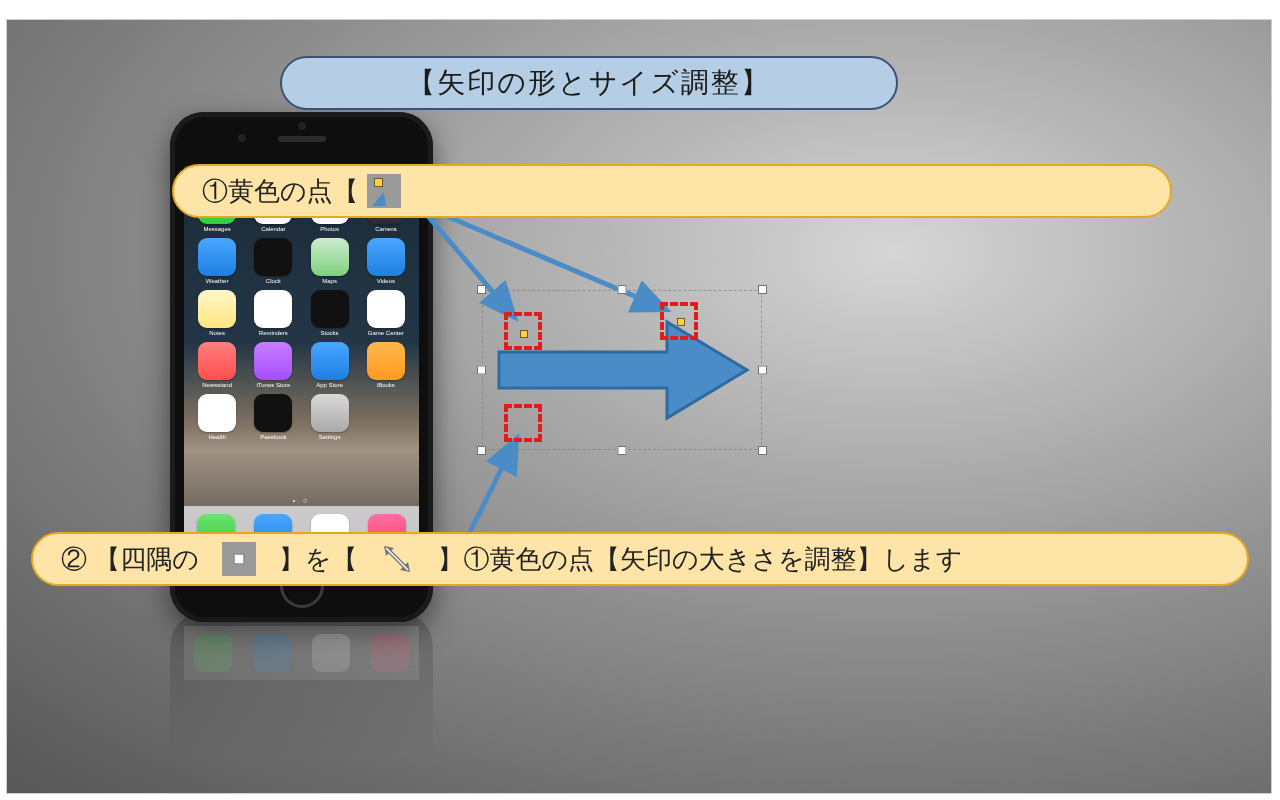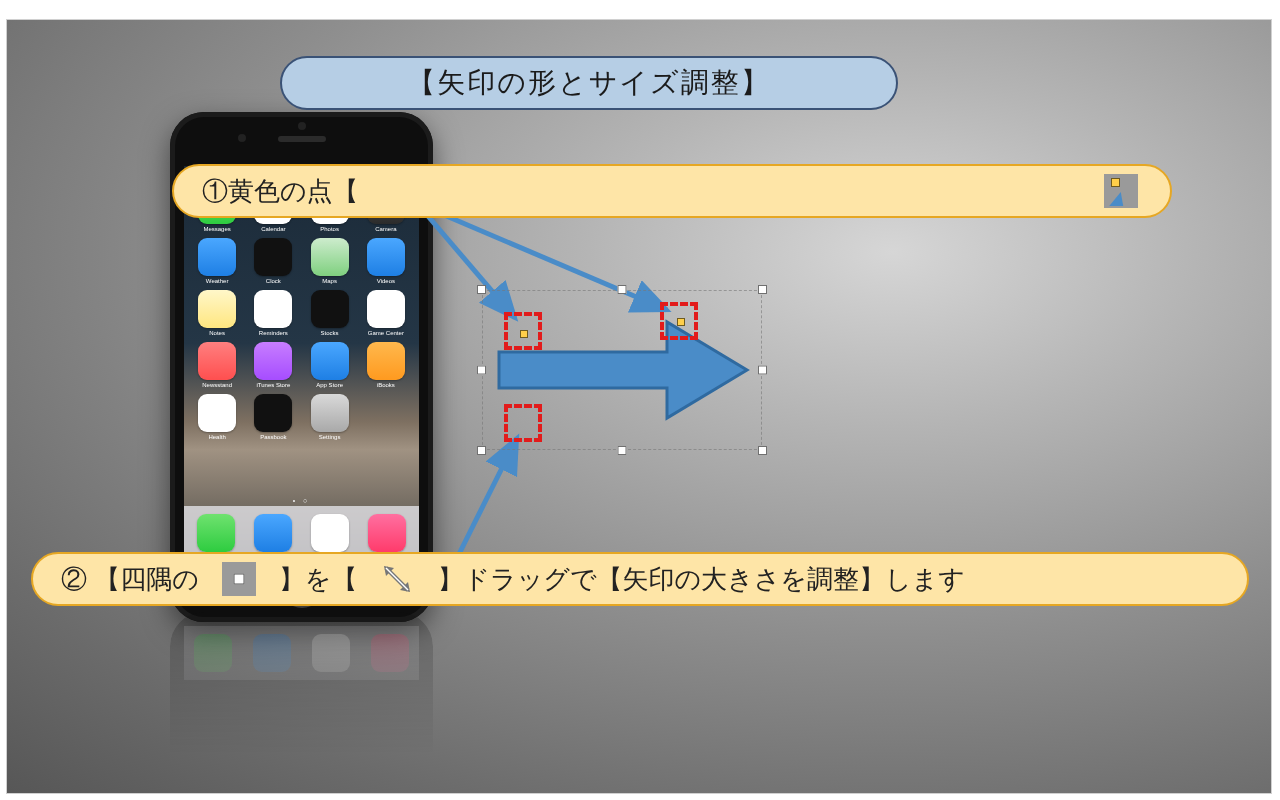--- a/index.html
+++ b/index.html
@@ -23,25 +23,25 @@
   }
   .pill-title {
     left: 273px; top: 36px; width: 618px; height: 54px;
     background: #b6cee5; border: 2px solid #3a5276;
     font-size: 28px; color: #1b1b1b; letter-spacing: 2px;
   }
   .pill-step1 {
     left: 165px; top: 144px; width: 1000px; height: 54px;
     background: #fee5a7; border: 2px solid #e6a723;
     font-size: 26px; color: #222;
-    justify-content: space-between;
+    justify-content: flex-start;
     gap: 4px;
   }
   .pill-step2 {
-    left: 24px; top: 532px; width: 1218px; height: 54px;
+    left: 24px; top: 512px; width: 1218px; height: 54px;
     background: #fee5a7; border: 2px solid #e6a723;
     font-size: 26px; color: #222;
     justify-content: flex-start;
     gap: 19px;
   }
 
   .inline-icon {
     display: inline-flex; align-items: center; justify-content: center;
     width: 34px; height: 34px;
     background: #9a9a9a;
@@ -333,16 +333,16 @@
     <span class="inline-icon white-square"></span>
     <span>】を【</span>
     <span class="inline-icon diag-cursor">
       <svg viewBox="0 0 34 34">
         <line x1="6" y1="6" x2="28" y2="28" stroke="#777" stroke-width="4"></line>
         <polygon points="4,4 14,6 6,14" fill="#777"></polygon>
         <polygon points="30,30 20,28 28,20" fill="#777"></polygon>
         <line x1="6" y1="6" x2="28" y2="28" stroke="#fff" stroke-width="1.5"></line>
       </svg>
     </span>
-    <span>】ドラッグで【矢印の大きさを調整】します</span>
+    <span>】①黄色の点【矢印の大きさを調整】します</span>
   </div>
 
 </div>
 
 </body></html>

